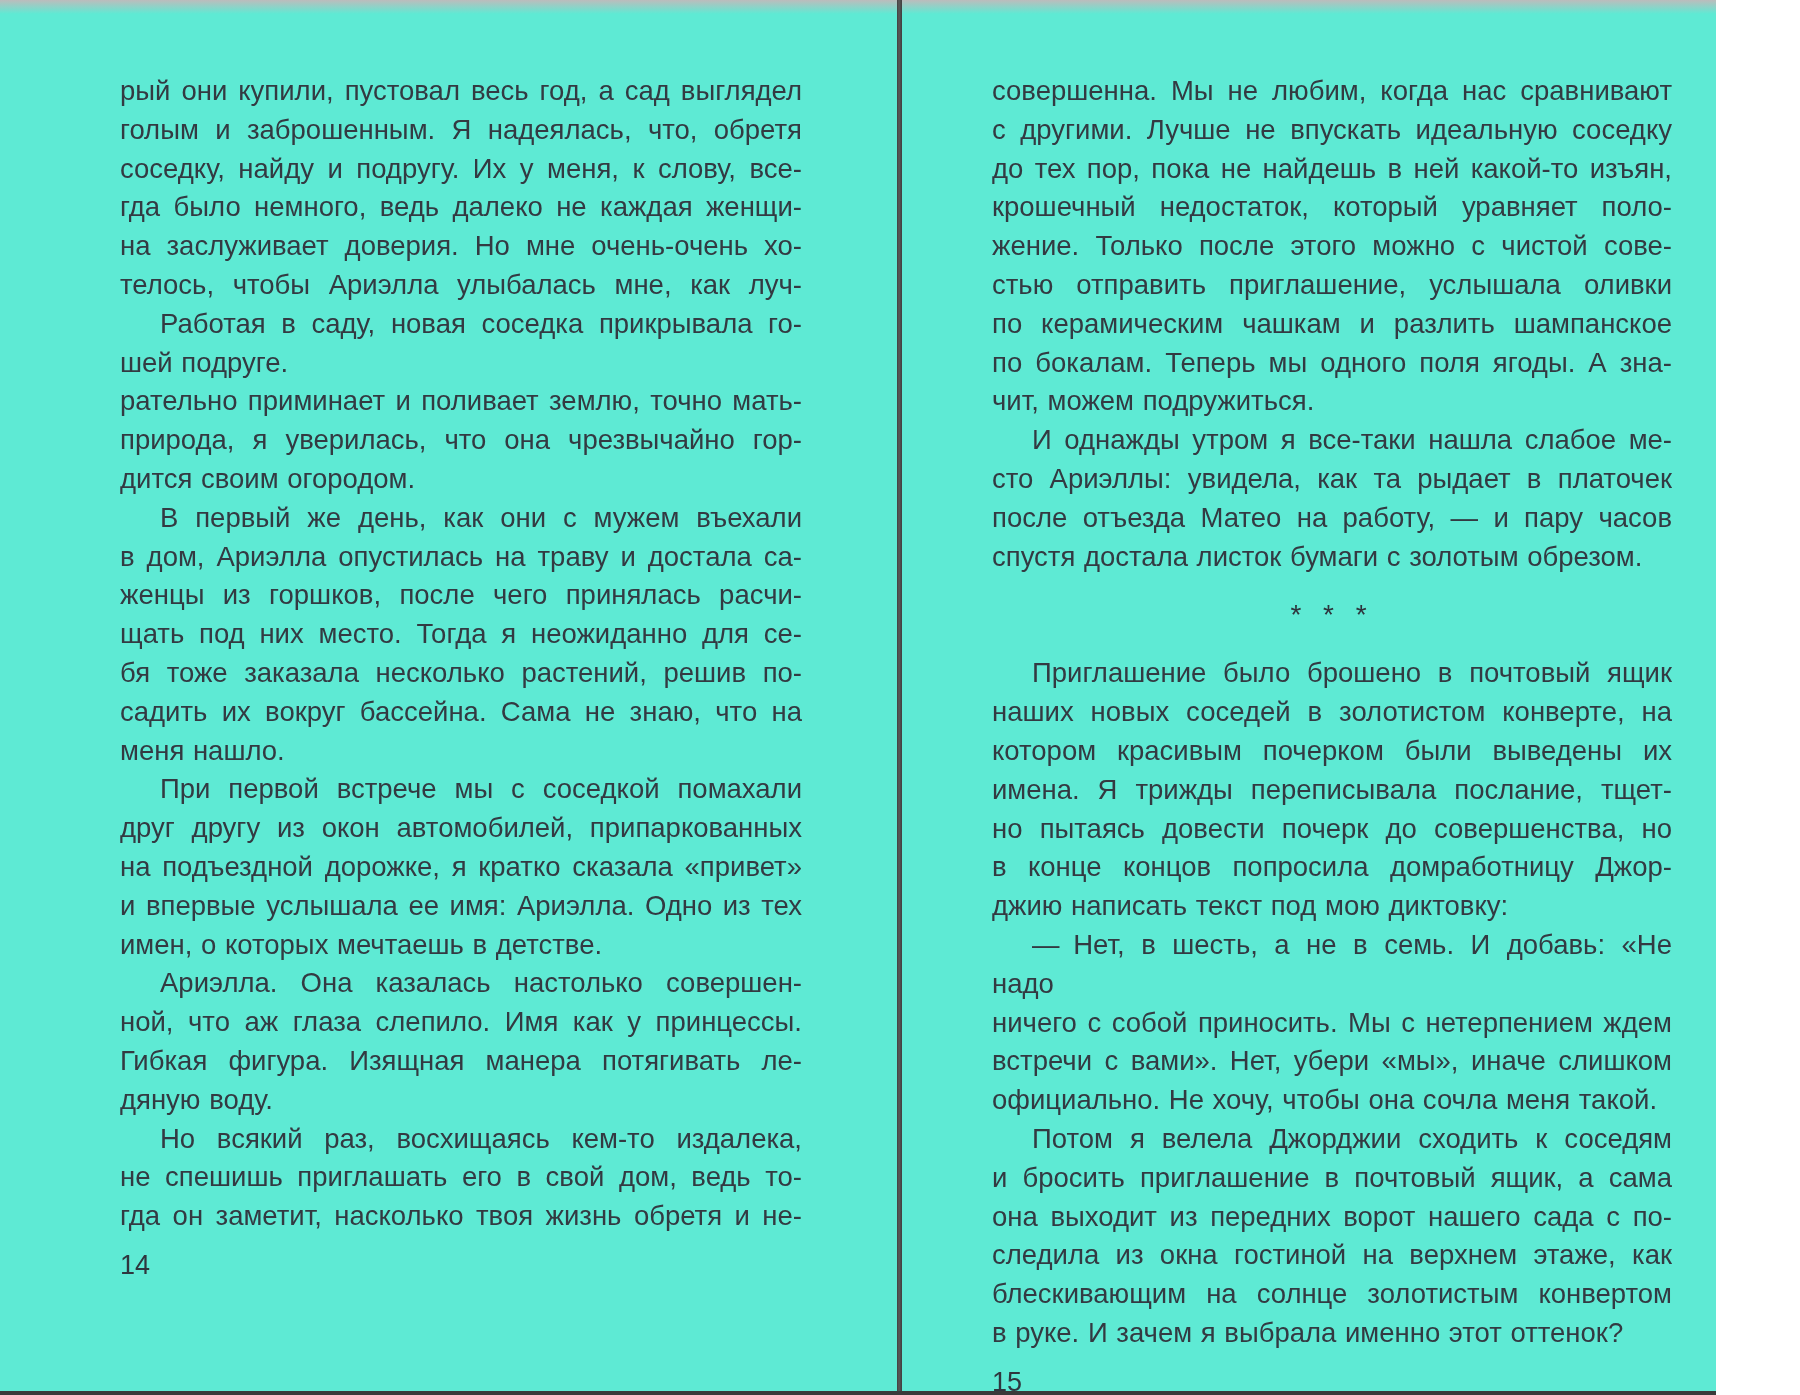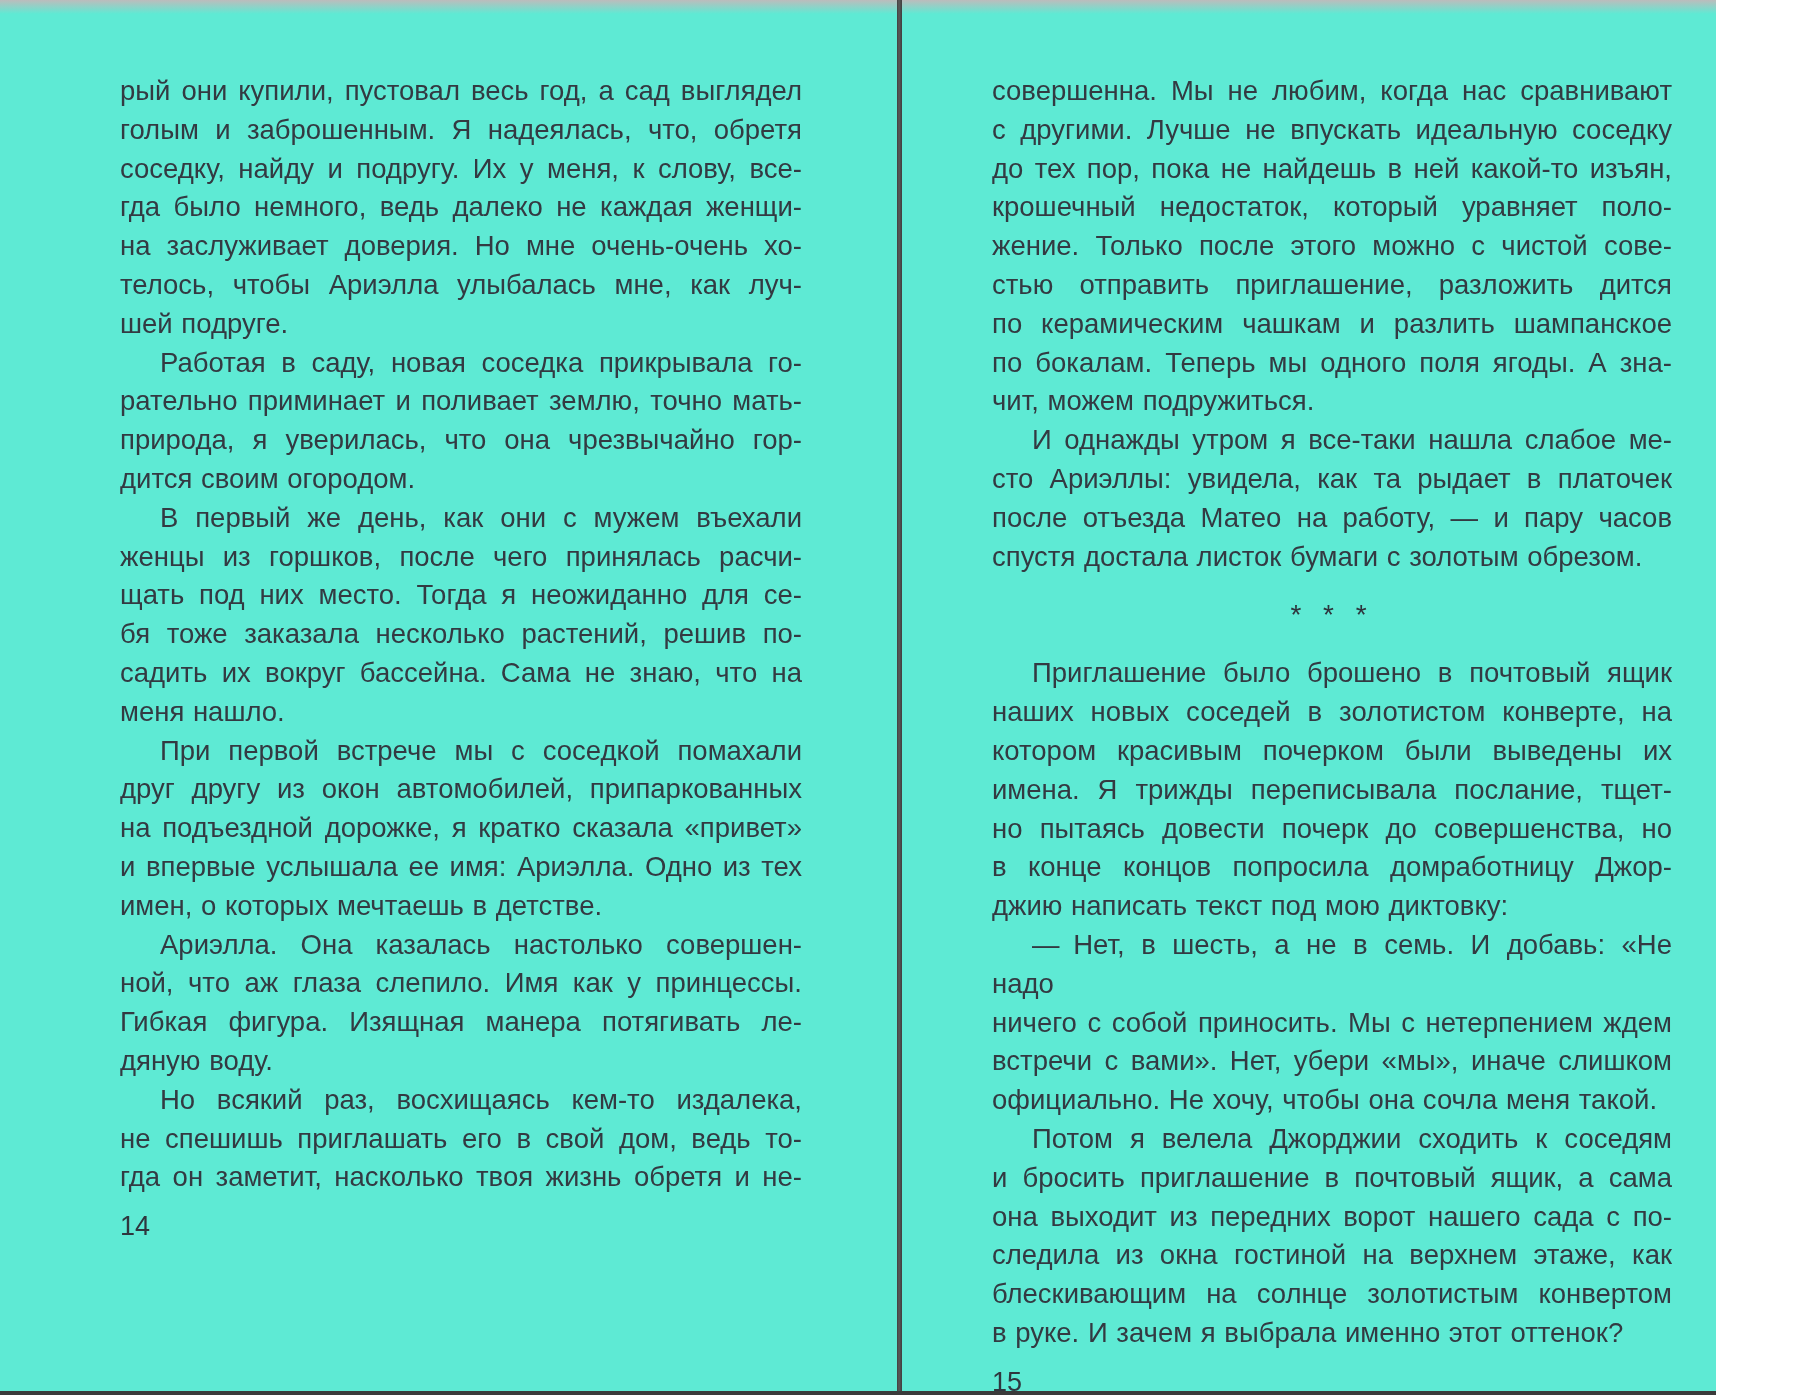--- a/index.html
+++ b/index.html
@@ -83,26 +83,27 @@
   <div class="divider"></div>
 
   <div class="page page-left">
     <div class="text-block">
         <div class="line">рый они купили, пустовал весь год, а сад выглядел</div>
         <div class="line">голым и заброшенным. Я надеялась, что, обретя</div>
         <div class="line">соседку, найду и подругу. Их у меня, к слову, все-</div>
         <div class="line">гда было немного, ведь далеко не каждая женщи-</div>
         <div class="line">на заслуживает доверия. Но мне очень-очень хо-</div>
         <div class="line">телось, чтобы Ариэлла улыбалась мне, как луч-</div>
+        <div class="line indent">Работая в саду, новая соседка прикрывала го-</div>
         <div class="line para-end">шей подруге.</div>
-        <div class="line indent">Работая в саду, новая соседка прикрывала го-</div>
         <div class="line">рательно приминает и поливает землю, точно мать-</div>
         <div class="line">природа, я уверилась, что она чрезвычайно гор-</div>
         <div class="line para-end">дится своим огородом.</div>
         <div class="line indent">В первый же день, как они с мужем въехали</div>
+        <div class="line">в дом, Ариэлла опустилась на траву и достала са-</div>
         <div class="line">женцы из горшков, после чего принялась расчи-</div>
         <div class="line">щать под них место. Тогда я неожиданно для се-</div>
         <div class="line">бя тоже заказала несколько растений, решив по-</div>
         <div class="line">садить их вокруг бассейна. Сама не знаю, что на</div>
         <div class="line para-end">меня нашло.</div>
         <div class="line indent">При первой встрече мы с соседкой помахали</div>
         <div class="line">друг другу из окон автомобилей, припаркованных</div>
         <div class="line">на подъездной дорожке, я кратко сказала «привет»</div>
         <div class="line">и впервые услышала ее имя: Ариэлла. Одно из тех</div>
         <div class="line para-end">имен, о которых мечтаешь в детстве.</div>
@@ -117,21 +118,21 @@
     <div class="page-number">14</div>
   </div>
 
   <div class="page page-right">
     <div class="text-block">
         <div class="line">совершенна. Мы не любим, когда нас сравнивают</div>
         <div class="line">с другими. Лучше не впускать идеальную соседку</div>
         <div class="line">до тех пор, пока не найдешь в ней какой-то изъян,</div>
         <div class="line">крошечный недостаток, который уравняет поло-</div>
         <div class="line">жение. Только после этого можно с чистой сове-</div>
-        <div class="line">стью отправить приглашение, разложить дится</div>
+        <div class="line">стью отправить приглашение, услышала оливки</div>
         <div class="line">по керамическим чашкам и разлить шампанское</div>
         <div class="line">по бокалам. Теперь мы одного поля ягоды. А зна-</div>
         <div class="line para-end">чит, можем подружиться.</div>
         <div class="line indent">И однажды утром я все-таки нашла слабое ме-</div>
         <div class="line">сто Ариэллы: увидела, как та рыдает в платочек</div>
         <div class="line">после отъезда Матео на работу, — и пару часов</div>
         <div class="line para-end">спустя достала листок бумаги с золотым обрезом.</div>
         <div class="separator">* * *</div>
         <div class="line indent">Приглашение было брошено в почтовый ящик</div>
         <div class="line">наших новых соседей в золотистом конверте, на</div>

